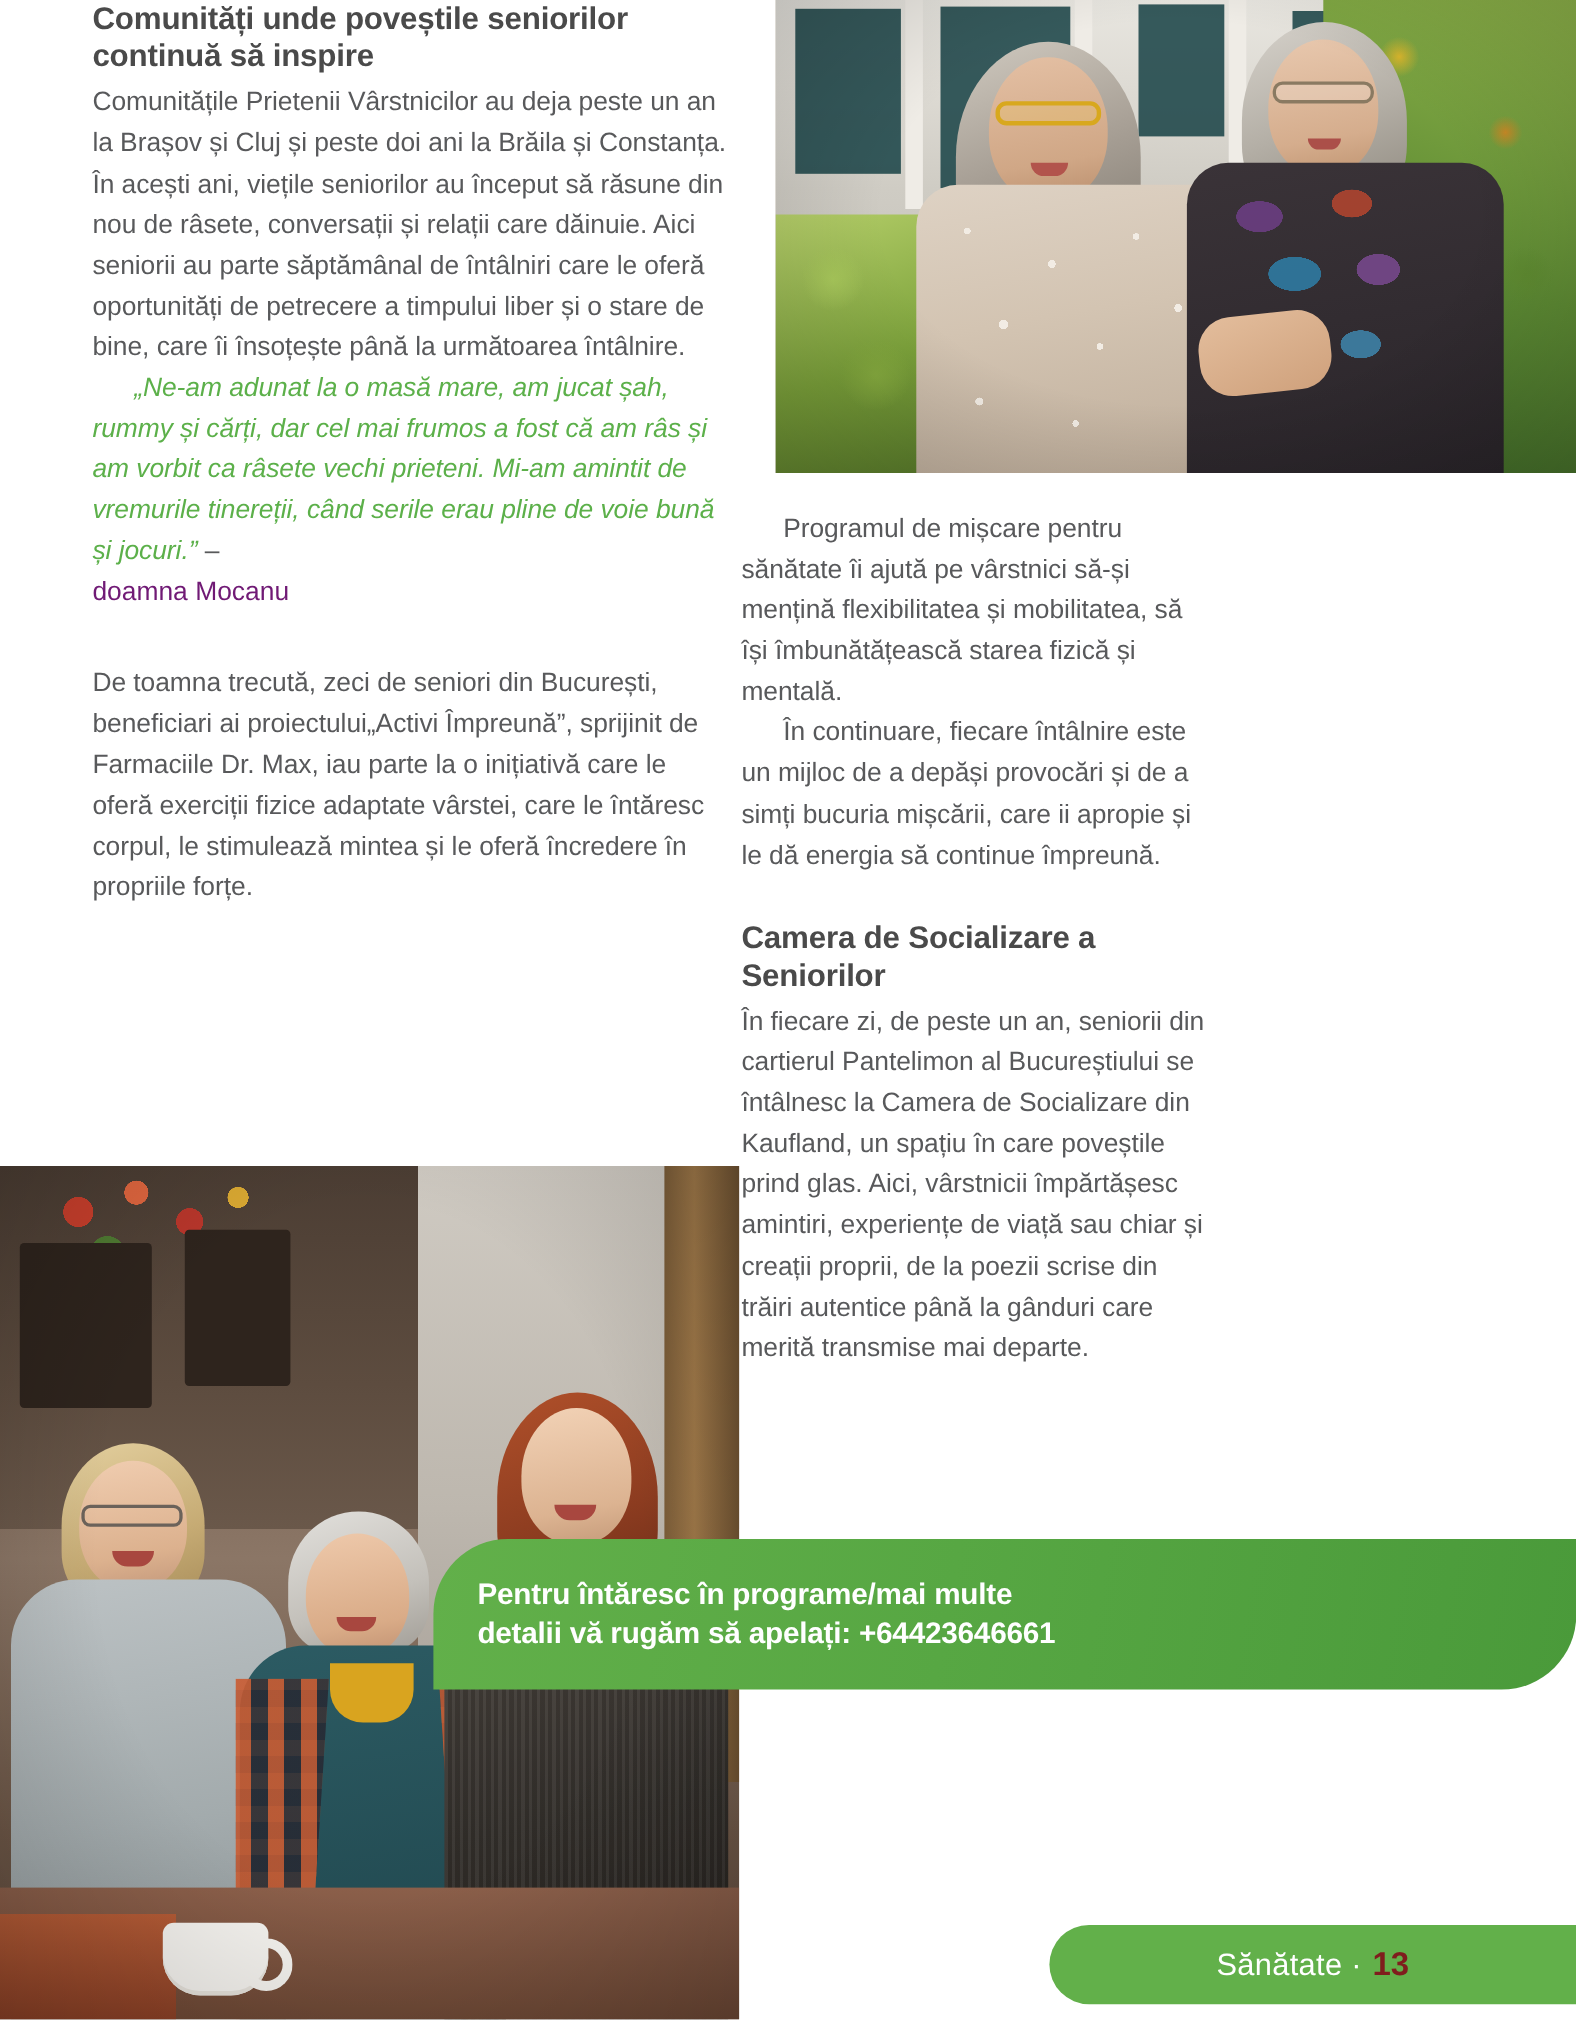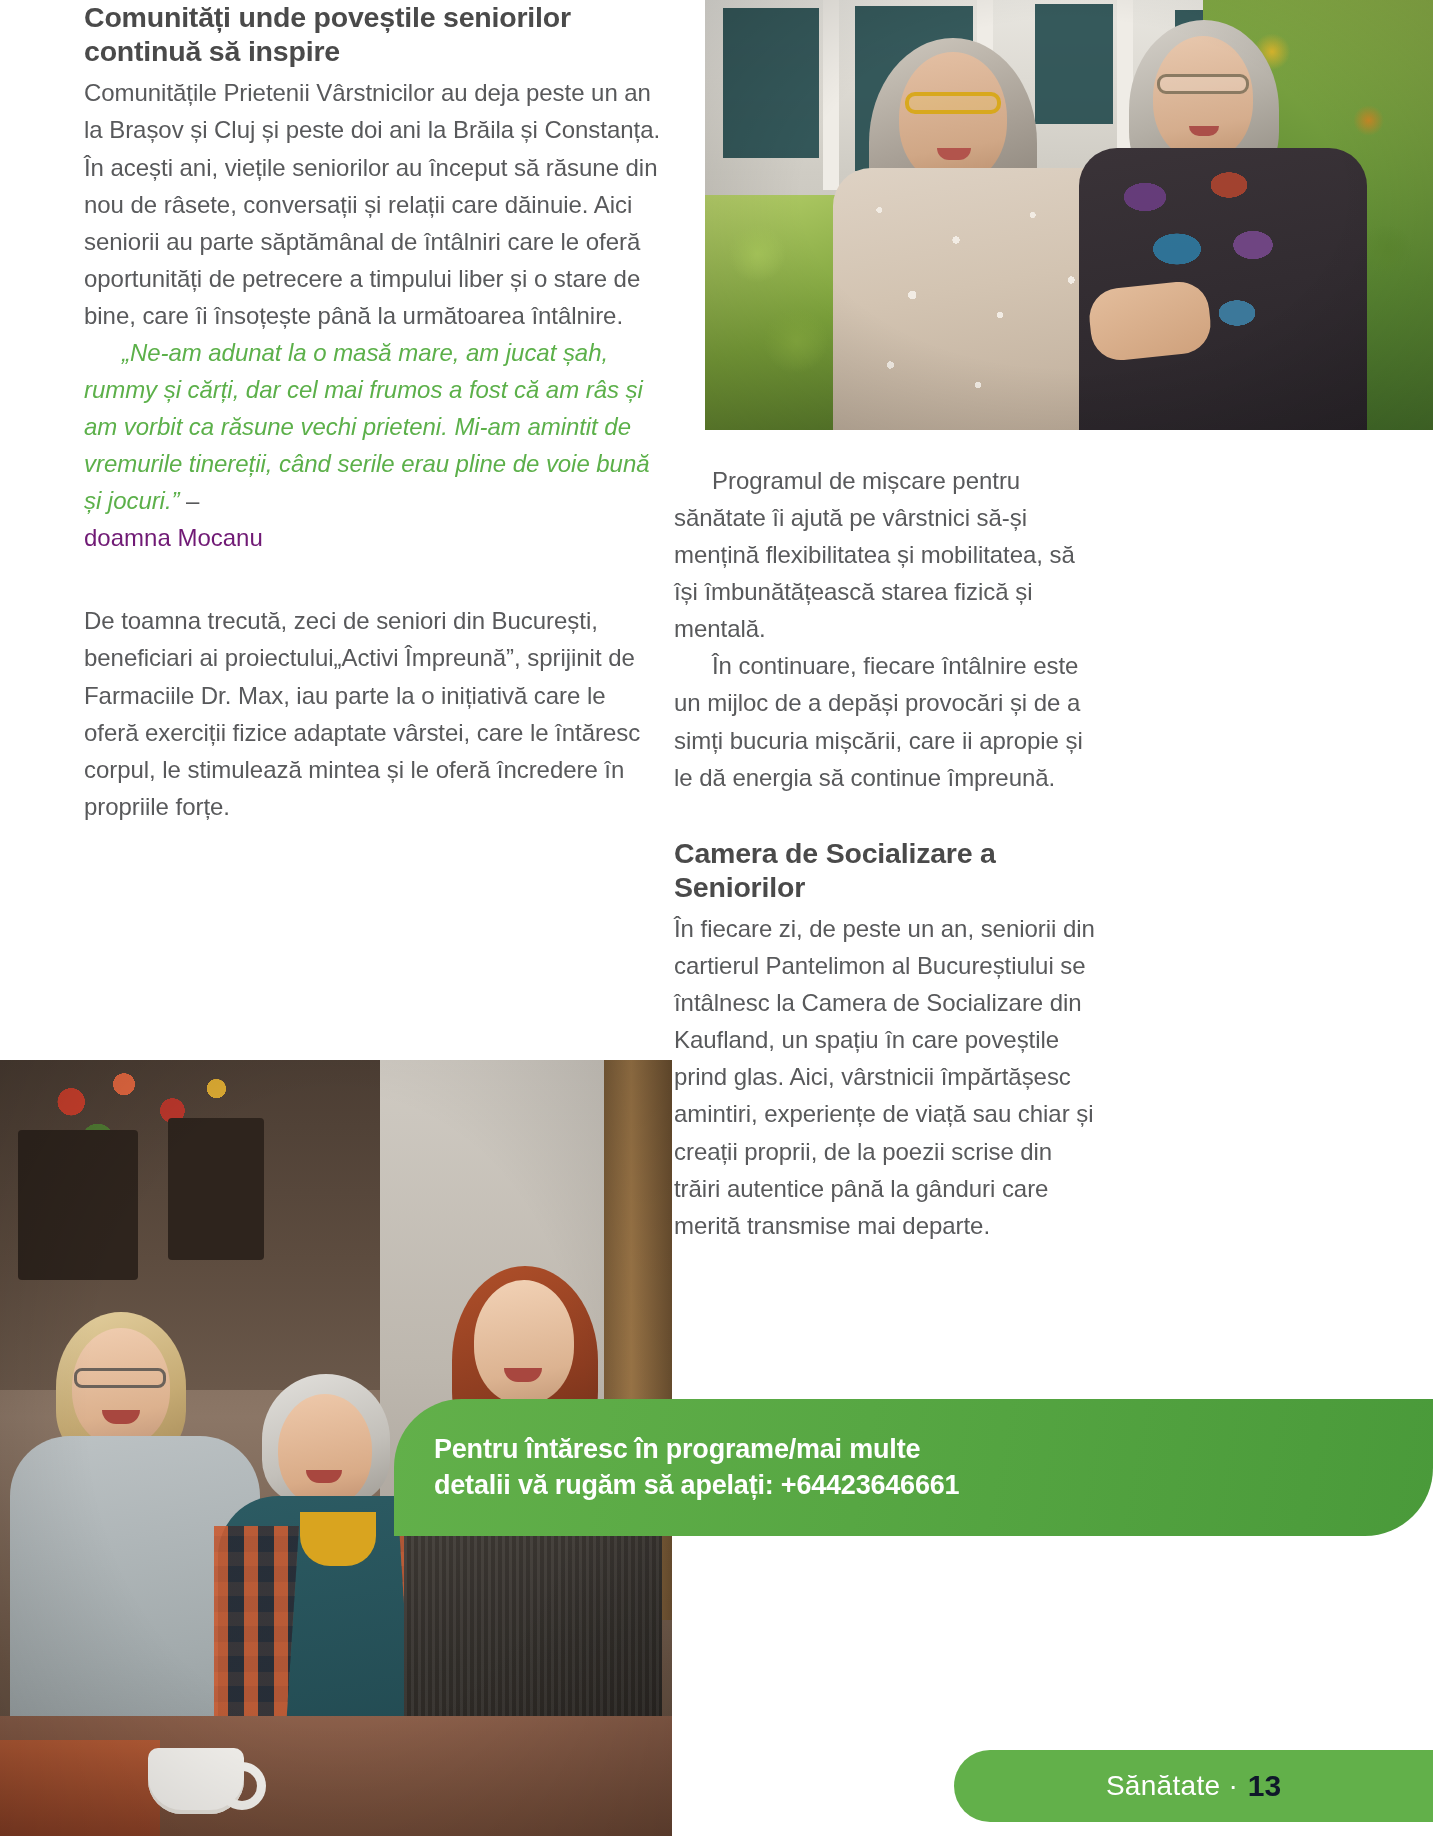--- a/index.html
+++ b/index.html
@@ -389,21 +389,21 @@
     display: flex;
     align-items: center;
     justify-content: center;
   }
   #page-badge .badge-text {
     color: #ffffff;
     font-size: 28px;
     letter-spacing: .3px;
   }
   #page-badge .badge-num {
-    color: #0f172a;
+    color: #7f1d1d;
     font-size: 30px;
     font-weight: 700;
     margin-left: 2px;
   }
   #page-badge .badge-dot {
     color: #ffffff; font-size: 28px; margin: 0 8px;
   }
 </style>
 </head>
 <body>
@@ -483,21 +483,21 @@
     <div class="cloth"></div>
     <div class="cup"></div>
     <div class="vignette"></div>
   </div>
 
   <div class="col" id="col-left">
     <h2 class="heading">Comunități unde poveștile seniorilor continuă să inspire</h2>
 
     <p class="body">Comunitățile Prietenii Vârstnicilor au deja peste un an la Brașov și Cluj și peste doi ani la Brăila și Constanța. În acești ani, viețile seniorilor au început să răsune din nou de râsete, conversații și relații care dăinuie. Aici seniorii au parte săptămânal de întâlniri care le oferă oportunități de petrecere a timpului liber și o stare de bine, care îi însoțește până la următoarea întâlnire.</p>
 
-    <p class="quote"><span>„Ne-am adunat la o masă mare, am jucat șah, rummy și cărți, dar cel mai frumos a fost că am râs și am vorbit ca răsune vechi prieteni. Mi-am amintit de vremurile tinereții, când serile erau pline de voie bună și jocuri.”</span><span class="dash"> – </span></p>
+    <p class="quote"><span>„Ne-am adunat la o masă mare, am jucat șah, rummy și cărți, dar cel mai frumos a fost că am râs și am vorbit ca râsete vechi prieteni. Mi-am amintit de vremurile tinereții, când serile erau pline de voie bună și jocuri.”</span><span class="dash"> – </span></p>
 
     <p class="attrib">doamna Mocanu</p>
 
     <div class="gap-lg"></div>
 
 
     <p class="body">De toamna trecută, zeci de seniori din București, beneficiari ai proiectului„Activi Împreună”, sprijinit de Farmaciile Dr. Max, iau parte la o inițiativă care le oferă exerciții fizice adaptate vârstei, care le întăresc corpul, le stimulează mintea și le oferă încredere în propriile forțe.</p>
   </div>
 
   <div class="col" id="col-right">

